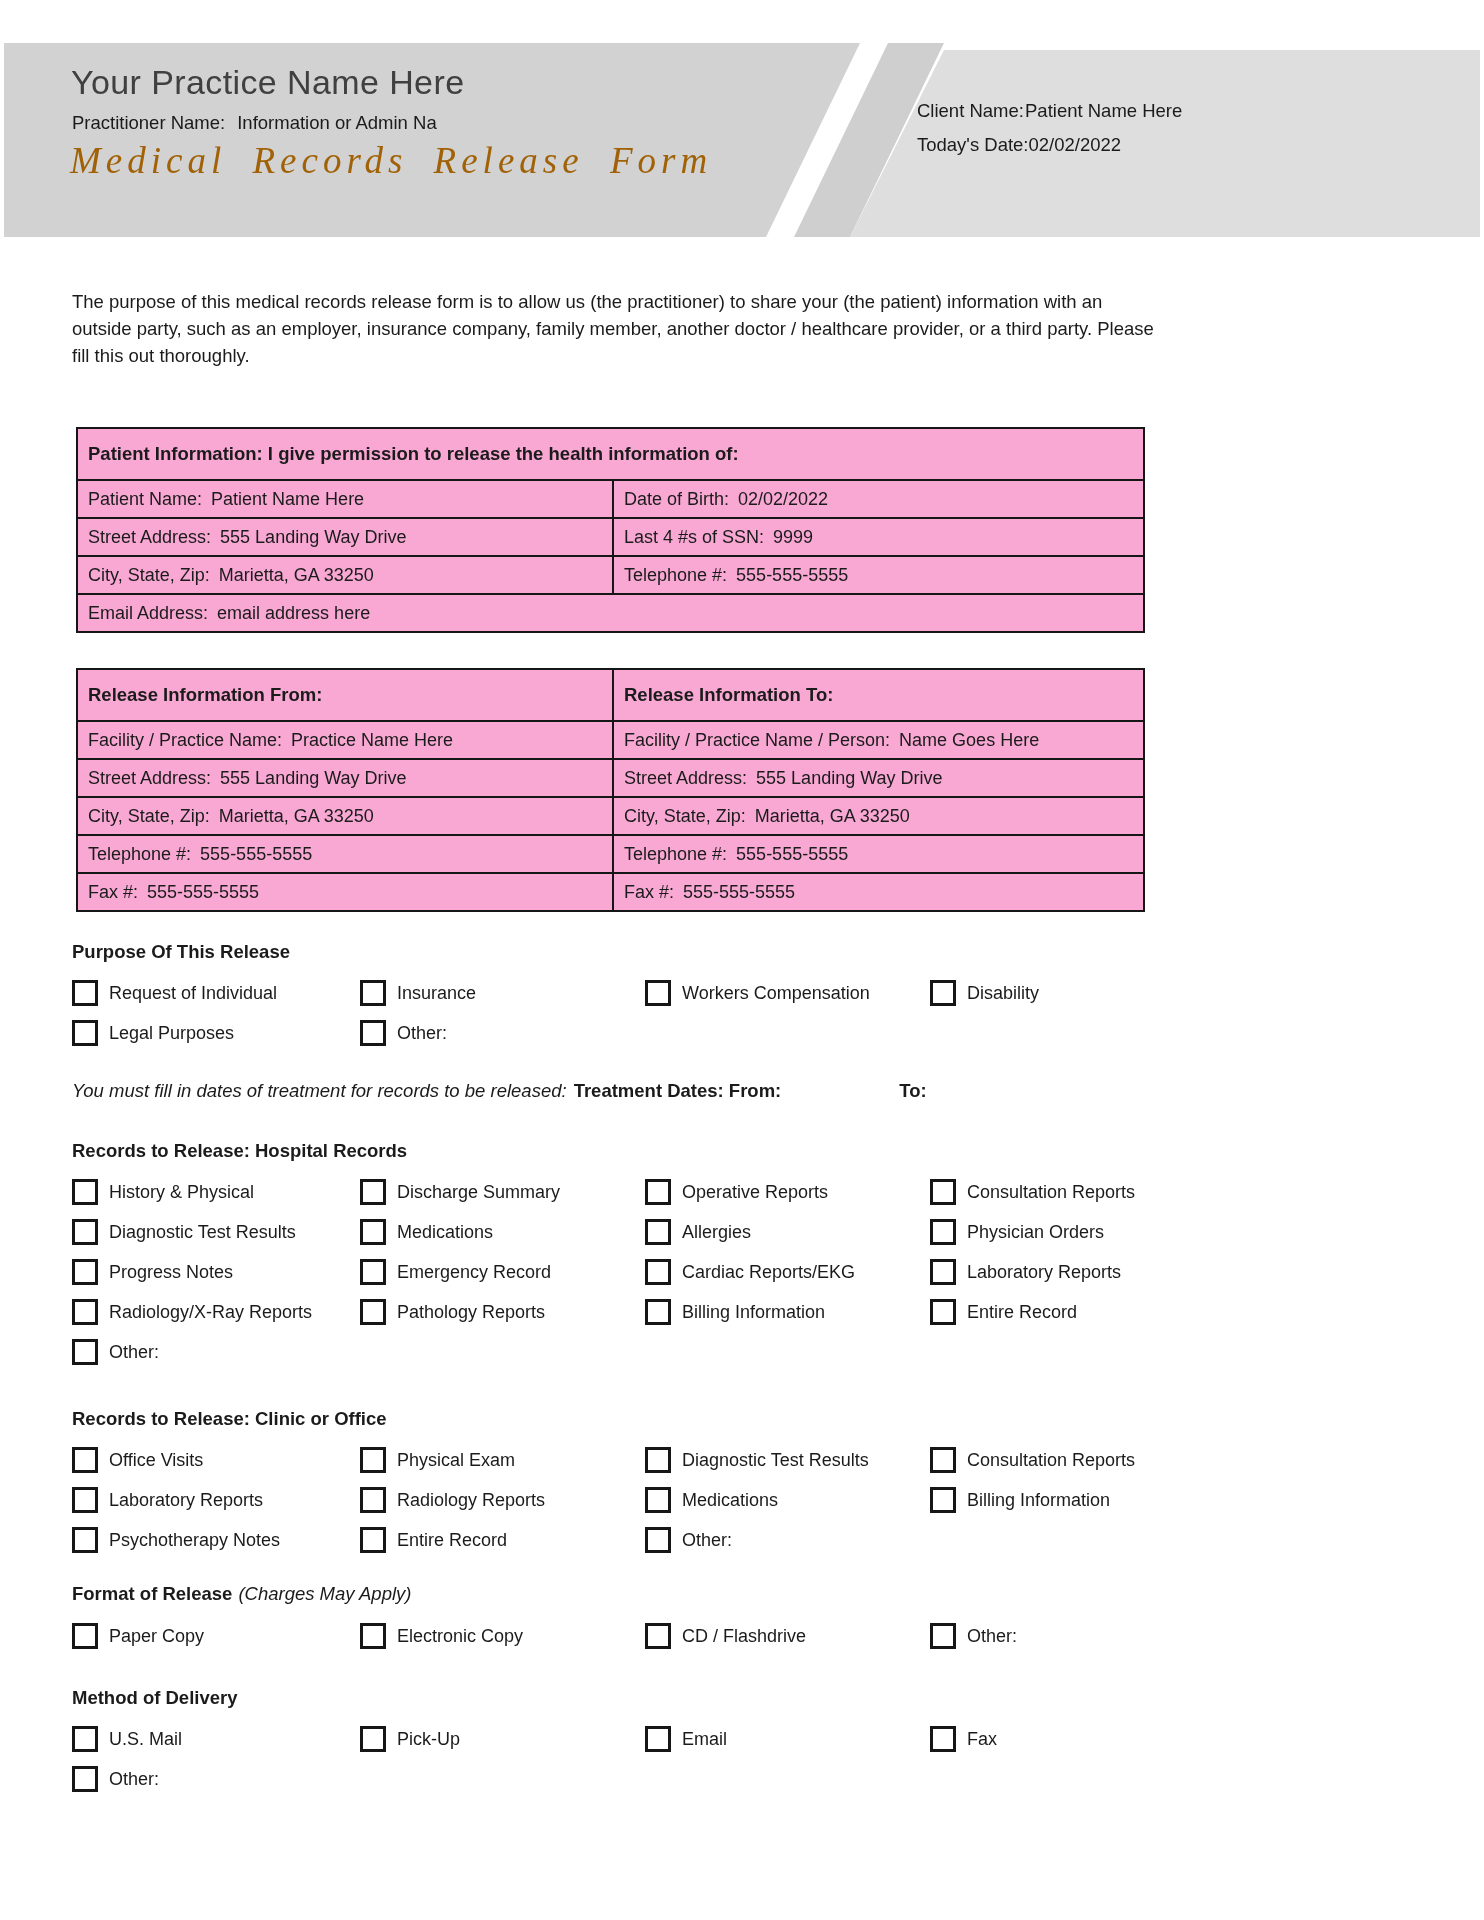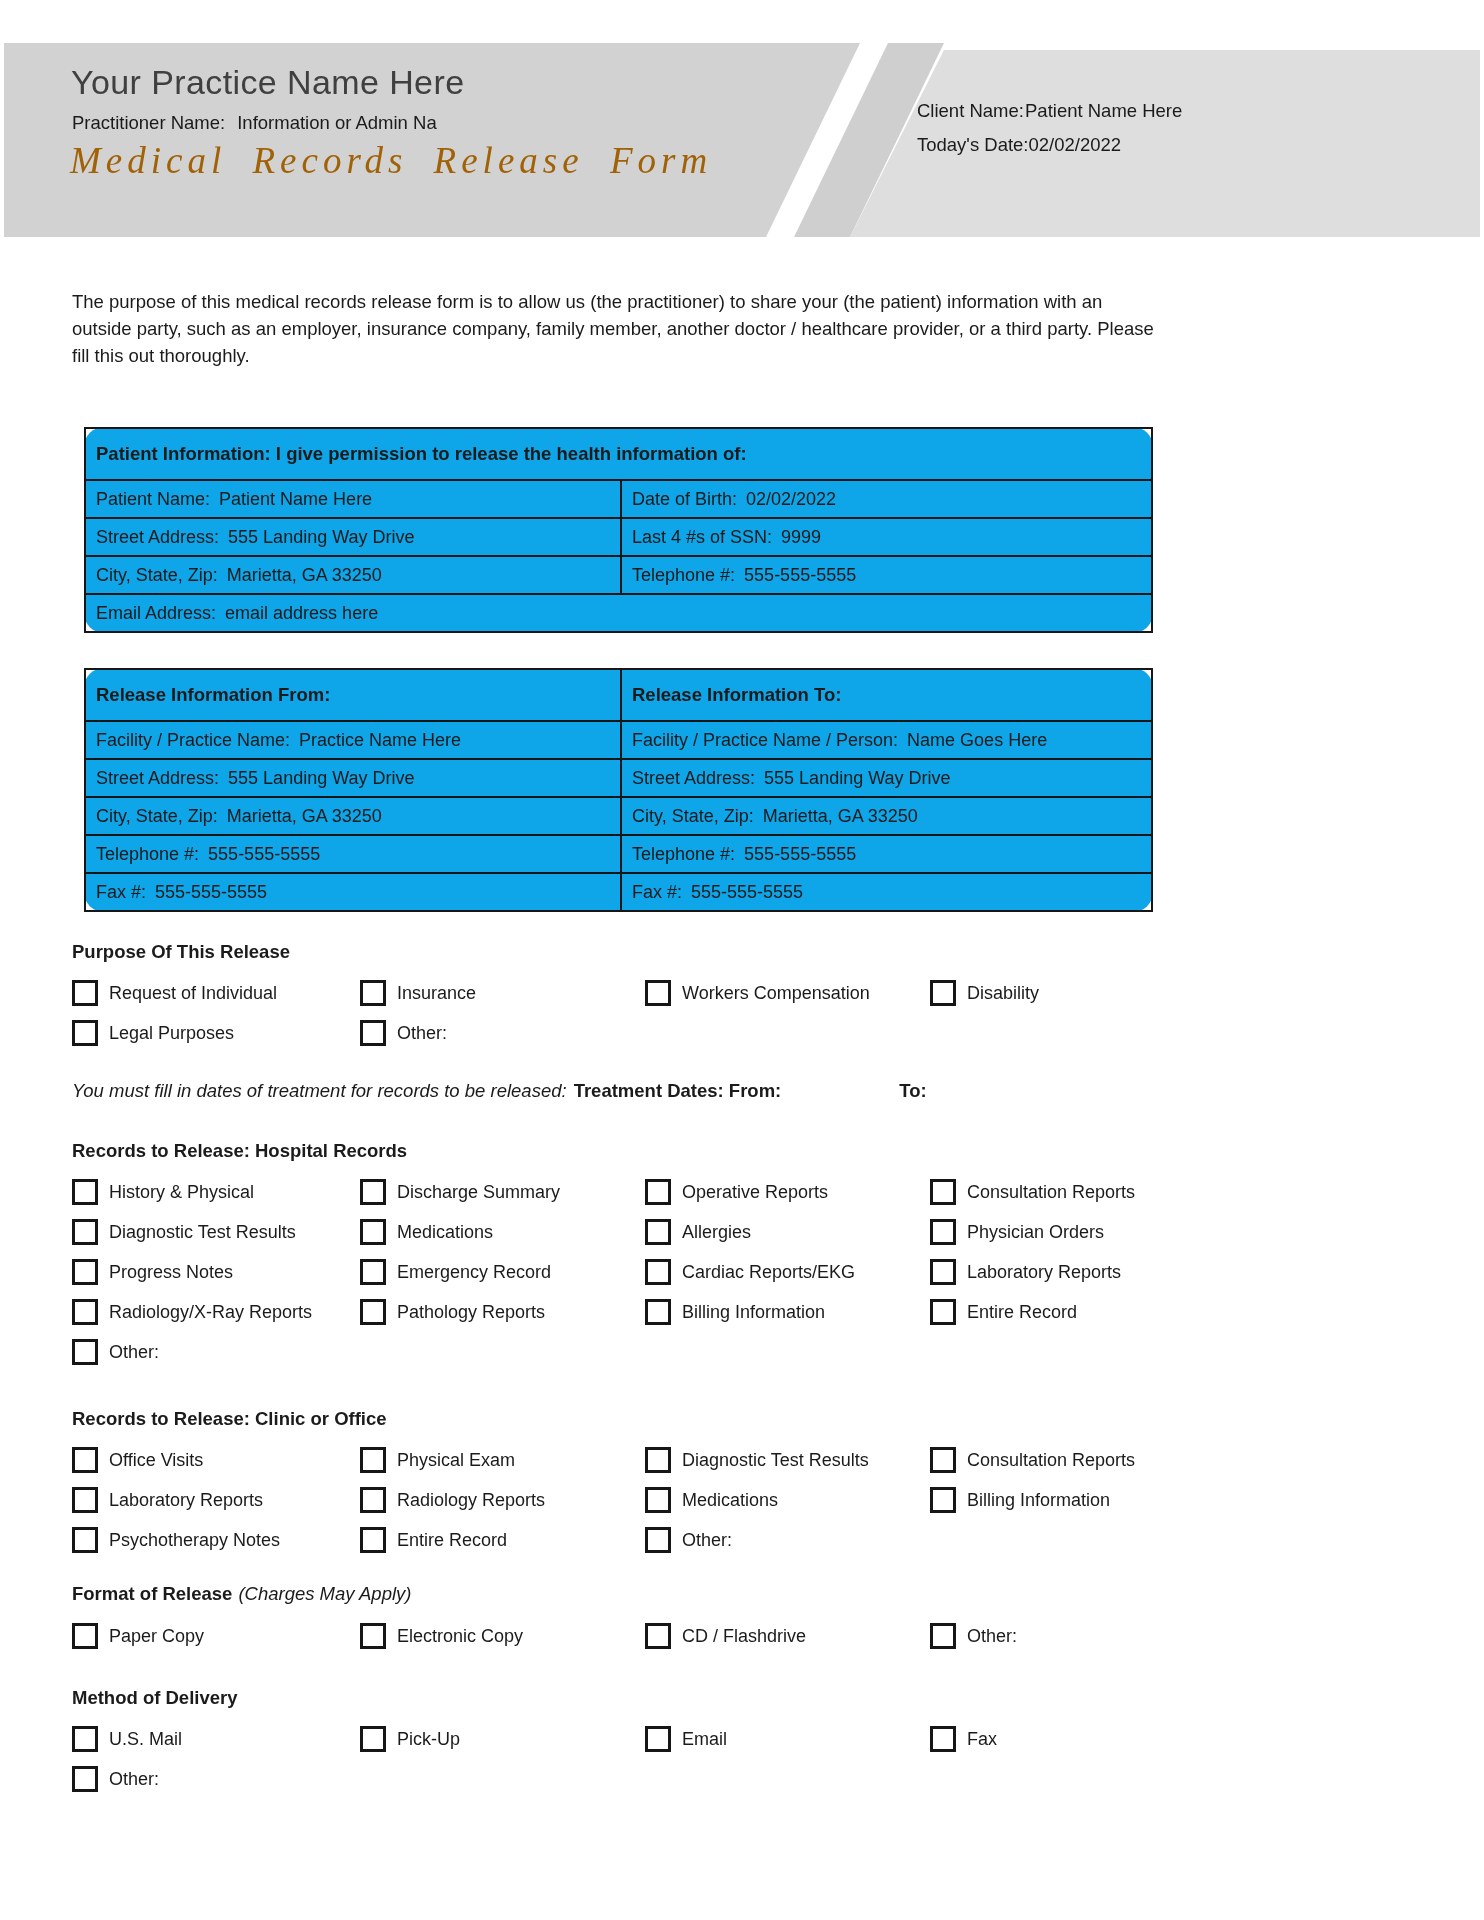--- a/index.html
+++ b/index.html
@@ -18,21 +18,21 @@
   .script-title{position:absolute;left:70px;top:96px;font-family:"Liberation Serif",serif;
                 font-style:italic;font-size:37px;letter-spacing:5px;word-spacing:12px;color:#a16207;}
   .hdr-right-text{position:absolute;left:917px;top:57px;font-size:18.5px;}
   .hdr-right-text .row{margin-bottom:12px;white-space:nowrap;}
   .hdr-right-text .lbl{display:inline-block;min-width:108px;}
 
   
   .intro{position:absolute;left:72px;top:288px;width:1082px;font-size:18.5px;line-height:27px;}
 
   
-  .form-table{border-collapse:collapse;table-layout:fixed;width:1067px;position:absolute;left:84px;background:#0ea5e9;border-radius:20px;}
+  .form-table{border-collapse:collapse;table-layout:fixed;width:1067px;position:absolute;left:76px;background:#f9a8d4;}
   .form-table td{border:2px solid #161616;font-size:18px;padding:0 10px;height:36px;vertical-align:middle;white-space:nowrap;overflow:hidden;}
   .form-table td.t-head{font-weight:bold;height:50px;font-size:18.5px;}
   .form-table .val{margin-left:9px;}
   #patient-table{top:427px;}
   #release-table{top:668px;}
 
   
   .sec-title{position:absolute;left:72px;font-size:18.5px;font-weight:bold;white-space:nowrap;}
   .sec-title .note{font-weight:normal;font-style:italic;margin-left:6px;}
 

